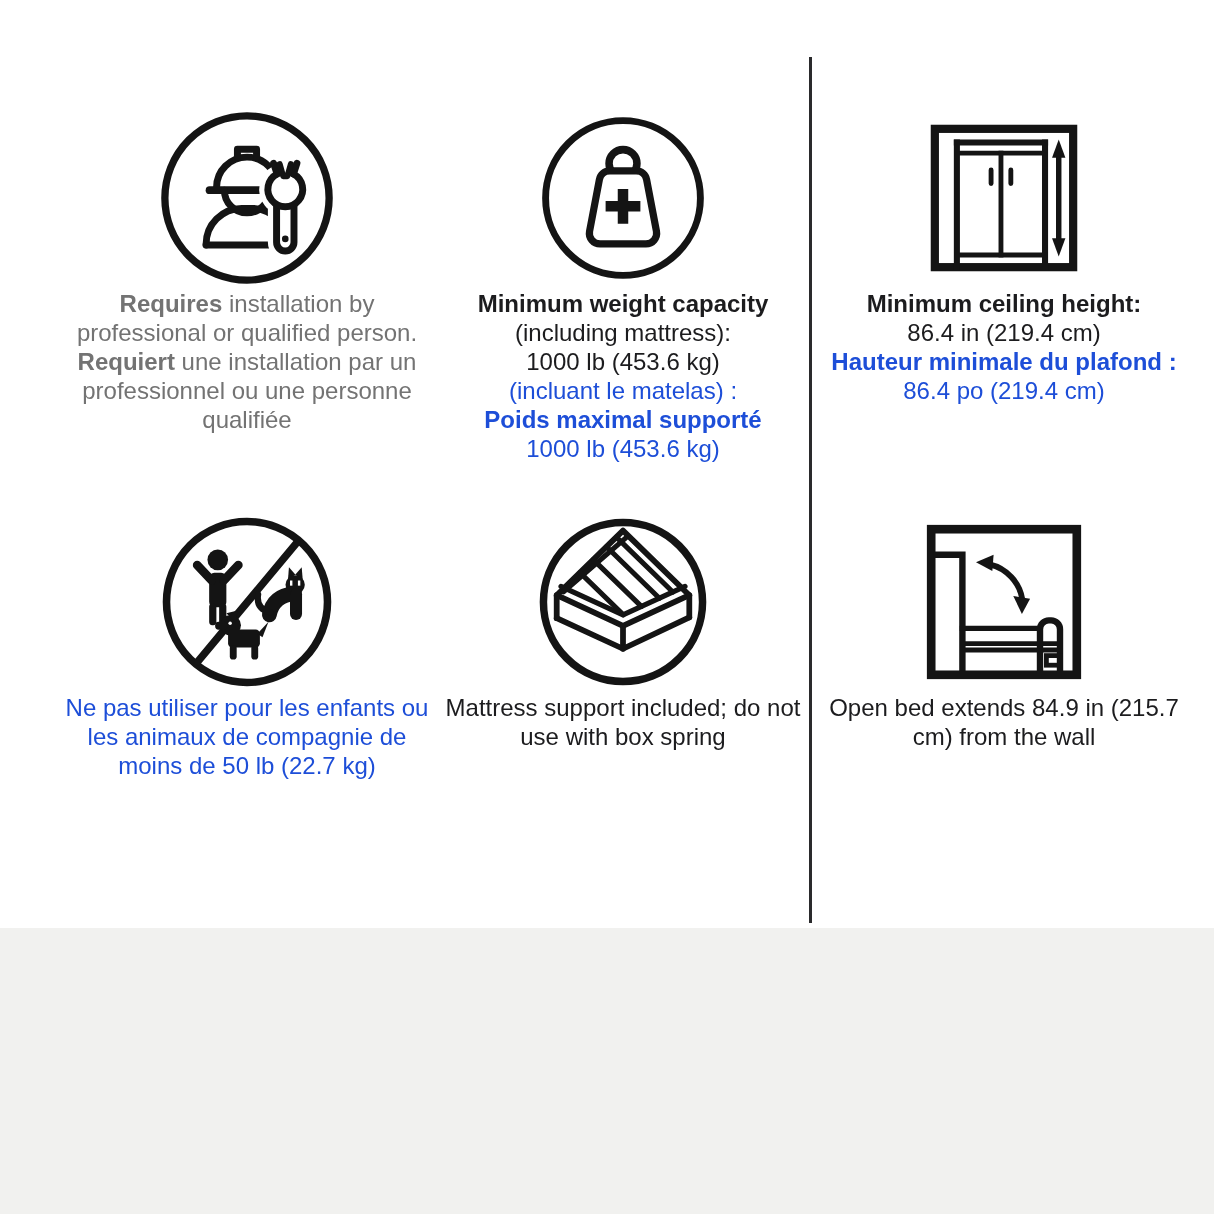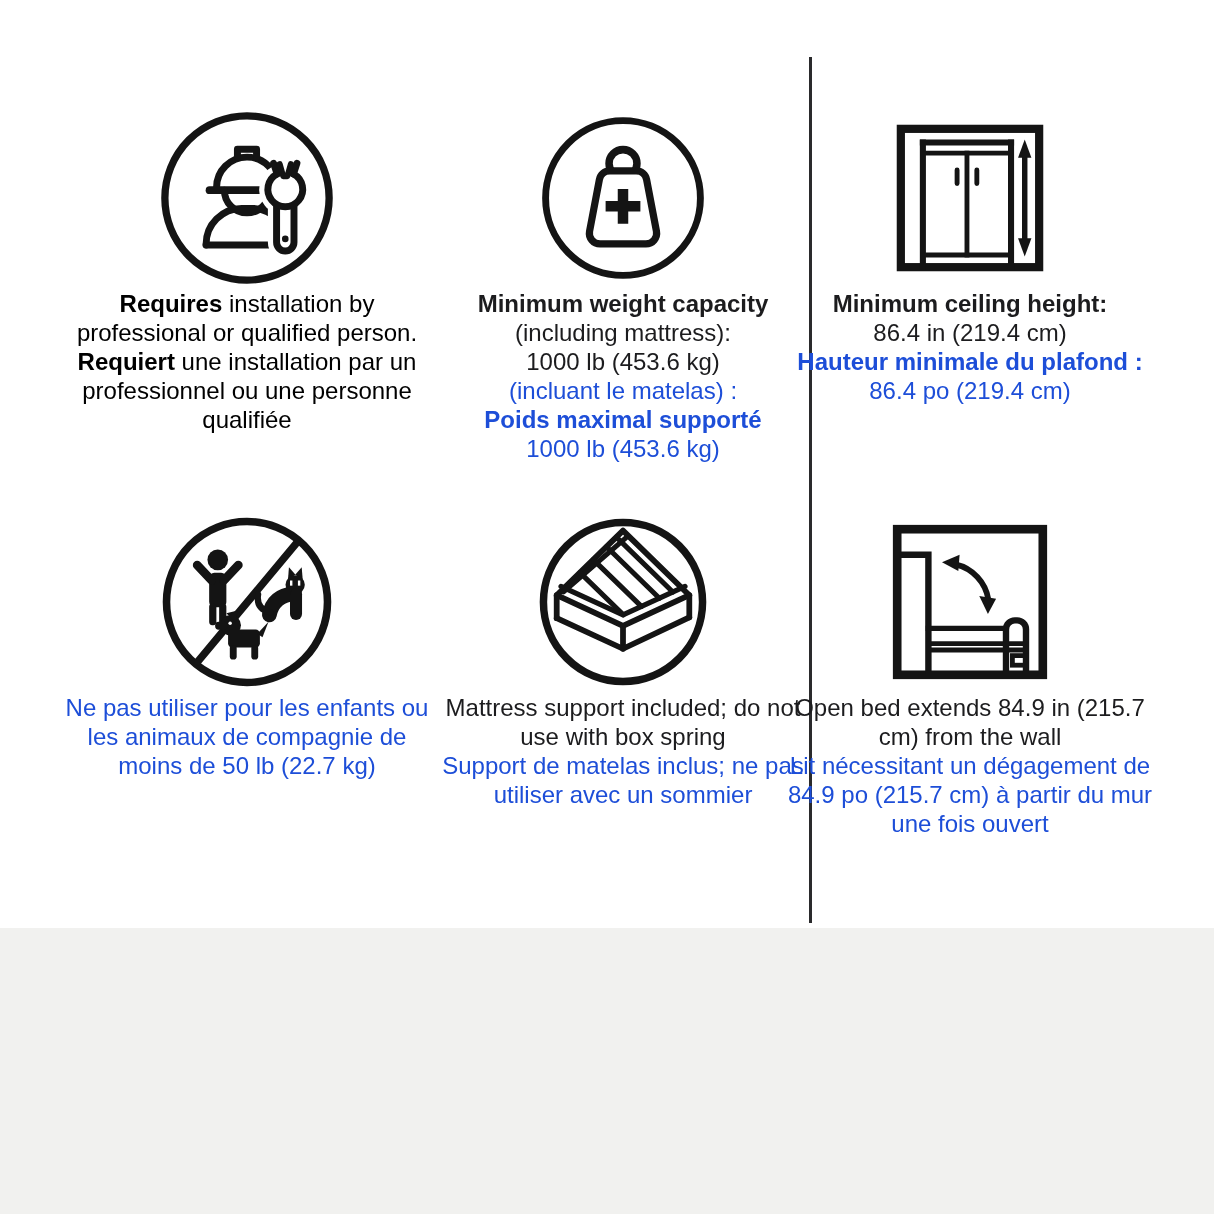--- a/index.html
+++ b/index.html
@@ -10,22 +10,22 @@
   }
   .divider{position:absolute;left:809px;top:57px;width:3px;height:866px;background:#2a2a2c;}
   .cell{position:absolute;width:380px;text-align:center;}
   .cell .icon-wrap{height:182px;display:flex;align-items:center;justify-content:center;}
   .cell .copy{margin-top:0;font-size:24px;line-height:29px;}
   .cell p{margin:0;}
   .r1{top:107px;}
   .r2{top:511px;}
   .c1{left:57px;}
   .c2{left:433px;}
-  .c3{left:780px;}
-  .red{color:#000000;}
+  .c3{left:814px;}
+  .red{color:#737373;}
   .gray{color:#1d4ed8;}
   b,strong{font-weight:700;}
   svg{display:block;}
   .panel{
     position:absolute;left:0;top:928px;width:1214px;height:286px;background:#f1f1ef;
   }
 </style>
 </head>
 <body>
 
@@ -158,42 +158,40 @@
           <path d="M46.1 11.8 L79.3 44.1"></path>
           <path d="M40.3 17.5 L71.4 47.8"></path>
           <path d="M32.5 25.1 L60.8 52.6"></path>
           <path d="M24.7 32.7 L50.2 57.5"></path>
         </g>
       </g>
     </svg>
   </div>
   <div class="copy">
     <p>Mattress support included; do not use with box spring</p>
-    <p class="gray">Support de matelas inclus; ne pas utiliser avec un sommier</p>
   </div>
 </section>
 
 <section class="cell r2 c3">
   <div class="icon-wrap">
     <svg width="160" height="160" viewBox="0 0 100 100" fill="none" stroke="#141414" stroke-linecap="square" stroke-linejoin="miter">
       <rect x="4.5" y="4.5" width="91" height="91" stroke-width="5.4"></rect>
       <path d="M8 20.5 H24 M24 20.5 V93" stroke-width="4"></path>
       <path d="M72.5 93 V67 a5.5 5.5 0 0 1 5.5 -5.5 h1.5 a5.5 5.5 0 0 1 5.5 5.5 V93" stroke-width="4"></path>
       <path d="M24 66.5 H72.5" stroke-width="3.4"></path>
       <path d="M24 76 H85" stroke-width="3"></path>
       <path d="M24 80 H85" stroke-width="3"></path>
       <rect x="76.5" y="83.5" width="8.5" height="6" stroke-width="3"></rect>
       <path d="M41 26.5 A27 27 0 0 1 61.5 48.5" stroke-width="3.6" stroke-linecap="butt"></path>
       <path d="M32.5 25.2 L43.5 20.5 L42.7 30.7 Z" fill="#141414" stroke="none"></path>
       <path d="M61.2 57.5 L55.8 46.3 L66.3 47.9 Z" fill="#141414" stroke="none"></path>
     </svg>
   </div>
   <div class="copy">
     <p>Open bed extends 84.9 in (215.7 cm) from the wall</p>
-    <p class="gray">Lit nécessitant un dégagement de 84.9 po (215.7 cm) à partir du mur une fois ouvert</p>
   </div>
 </section>
 
 <div class="panel">
   
 
   
 
   
 </div>

